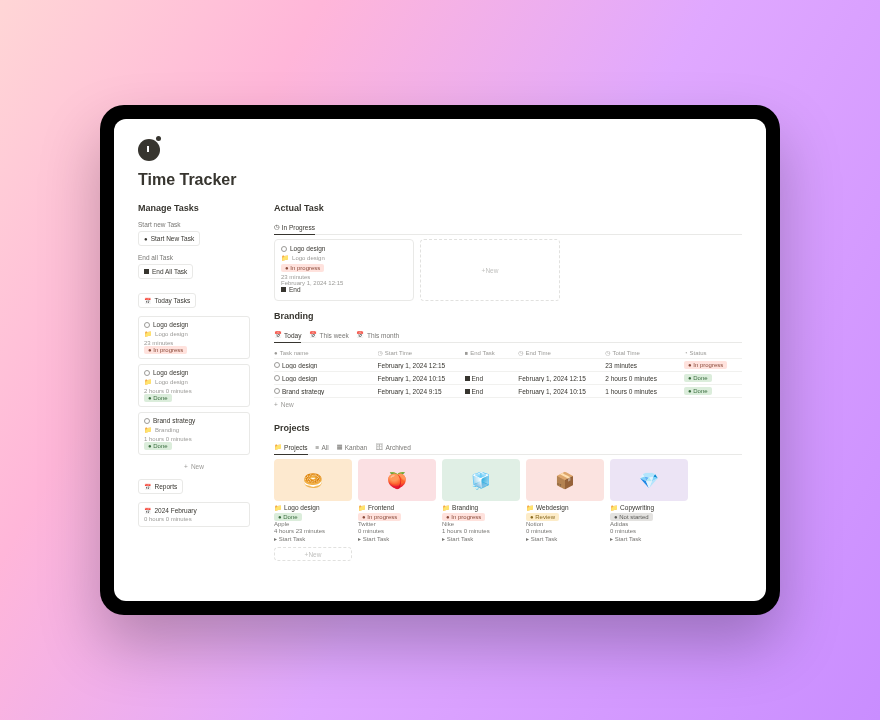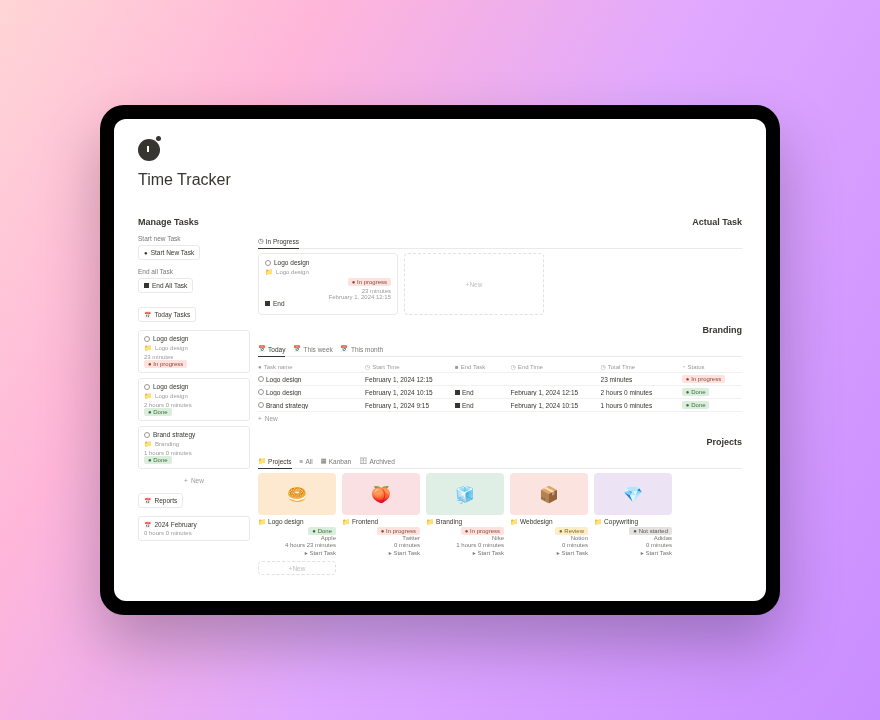--- a/index.html
+++ b/index.html
@@ -2,24 +2,24 @@
 <html><head>
 <meta charset="utf-8">
 <style>
 * { margin:0; padding:0; box-sizing:border-box; font-family:-apple-system,BlinkMacSystemFont,"Segoe UI",Helvetica,Arial,sans-serif; }
 body { width:880px; height:720px; overflow:hidden; background:linear-gradient(120deg,#ffd6d6 0%,#ffb6d9 25%,#e0a8ff 55%,#c98dff 100%); display:flex; align-items:center; justify-content:center; }
 .tablet { width:680px; height:510px; background:#000; border-radius:24px; padding:14px; box-shadow:0 30px 60px rgba(0,0,0,.25); }
 .screen { width:100%; height:100%; background:#fff; border-radius:12px; overflow:hidden; padding:20px 24px; color:#37352f; font-size:7px; }
 .header-icon { width:22px; height:22px; background:#37352f; border-radius:50%; position:relative; margin-bottom:10px; }
 .header-icon::before { content:""; position:absolute; top:-3px; right:-1px; width:5px; height:5px; background:#37352f; border-radius:50%; }
 .header-icon::after { content:""; position:absolute; top:7px; left:9px; width:2px; height:6px; background:#fff; }
-h1 { font-size:16px; font-weight:400; margin-bottom:28px; }
-.layout { display:flex; gap:8px; }
+h1 { font-size:16px; font-weight:700; margin-bottom:14px; }
+.layout { display:flex; gap:24px; }
 .sidebar { width:112px; flex-shrink:0; }
-.main { flex:1;text-align:right; }
+.main { flex:1; }
 h2 { font-size:9px; font-weight:600; margin-bottom:8px; }
 .sec-label { font-size:6.5px; color:#787774; margin-bottom:3px; display:block; }
 .btn-box { border:1px solid #e9e9e7; border-radius:3px; padding:3px 5px; display:inline-flex; align-items:center; gap:3px; font-size:6.5px; margin-bottom:8px; }
 .mini-icon { font-size:6px; }
 .card { border:1px solid #e9e9e7; border-radius:3px; padding:4px 5px; margin-bottom:5px; }
 .row-line { display:flex; align-items:center; gap:3px; margin-bottom:2px; font-size:6.5px; }
 .row-line .t { color:#37352f; }
 .badge { display:inline-block; padding:1px 4px; border-radius:2px; font-size:6px; }
 .b-prog { background:#ffe2dd; color:#8b4a3a; }
 .b-done { background:#dbeddb; color:#3a6e3f; }

